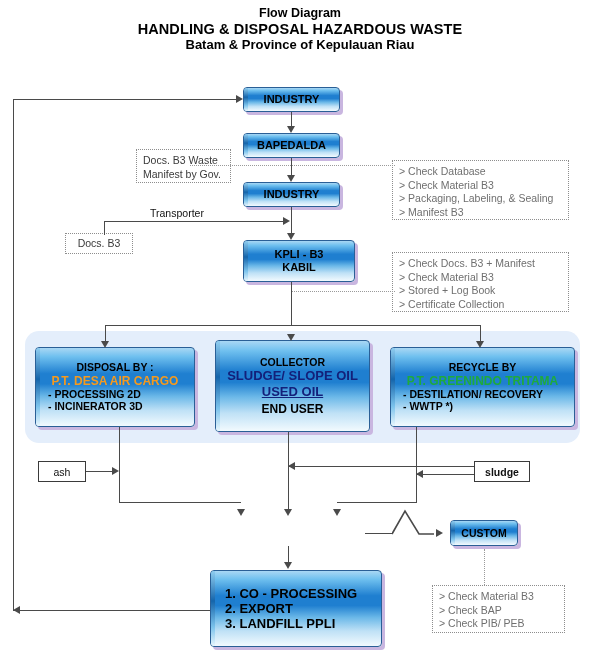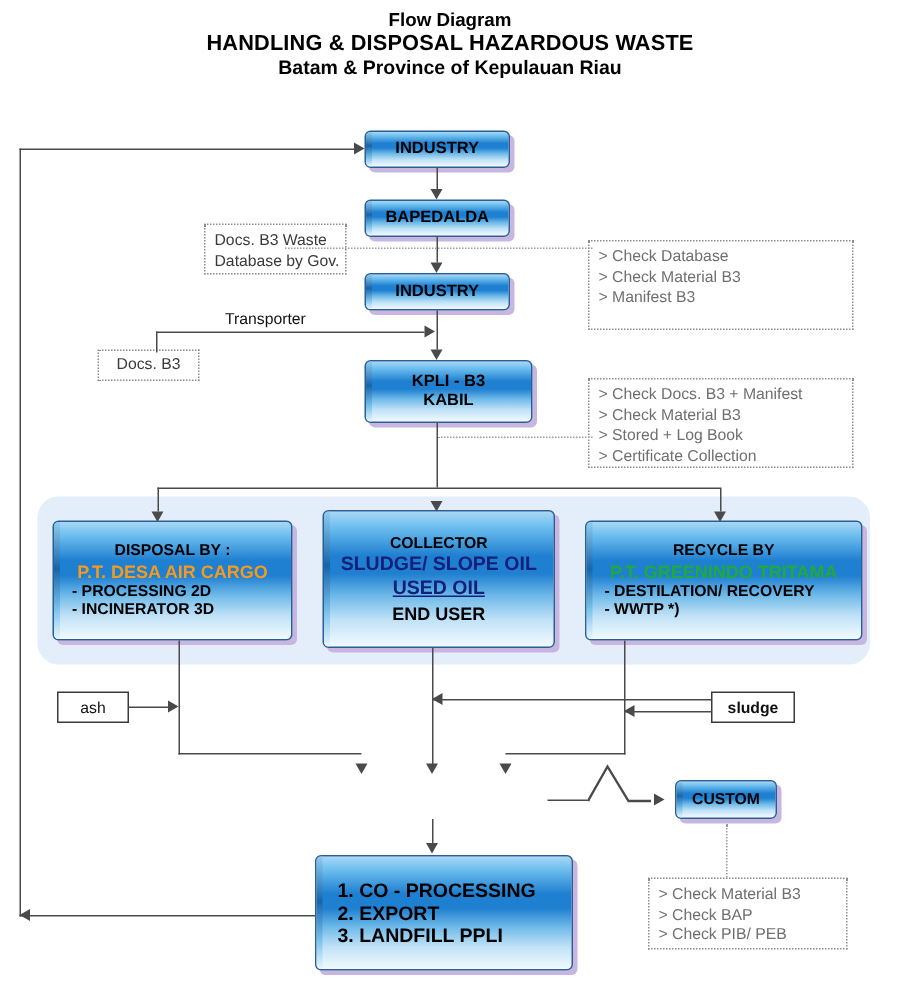--- a/index.html
+++ b/index.html
@@ -161,30 +161,31 @@
   <div class="wbox" style="left:38px;top:461px;width:48px;height:21px;">
     <span>ash</span>
   </div>
 
   <div class="wbox" style="left:474px;top:461px;width:56px;height:21px;font-weight:bold;">
     <span>sludge</span>
   </div>
 
   <div class="note dark" style="left:95px;top:149px;width:95px;height:34px;margin-left:41px;">
     <div class="row">Docs. B3 Waste</div>
-    <div class="row">Database by Gov.</div>
+    <div class="row">Manifest by Gov.</div>
   </div>
 
   <div class="note dark" style="left:65px;top:233px;width:68px;height:21px;padding-top:3px;text-align:center;">
     <div class="row">Docs. B3</div>
   </div>
 
   <div class="note" style="left:392px;top:160px;width:177px;height:60px;">
     <div class="row">&gt; Check Database</div>
     <div class="row">&gt; Check Material B3</div>
+    <div class="row">&gt; Packaging, Labeling, &amp; Sealing</div>
     <div class="row">&gt; Manifest B3</div>
   </div>
 
   <div class="note" style="left:392px;top:252px;width:177px;height:60px;">
     <div class="row">&gt; Check Docs. B3 + Manifest</div>
     <div class="row">&gt; Check Material B3</div>
     <div class="row">&gt; Stored + Log Book</div>
     <div class="row">&gt; Certificate Collection</div>
   </div>
 

